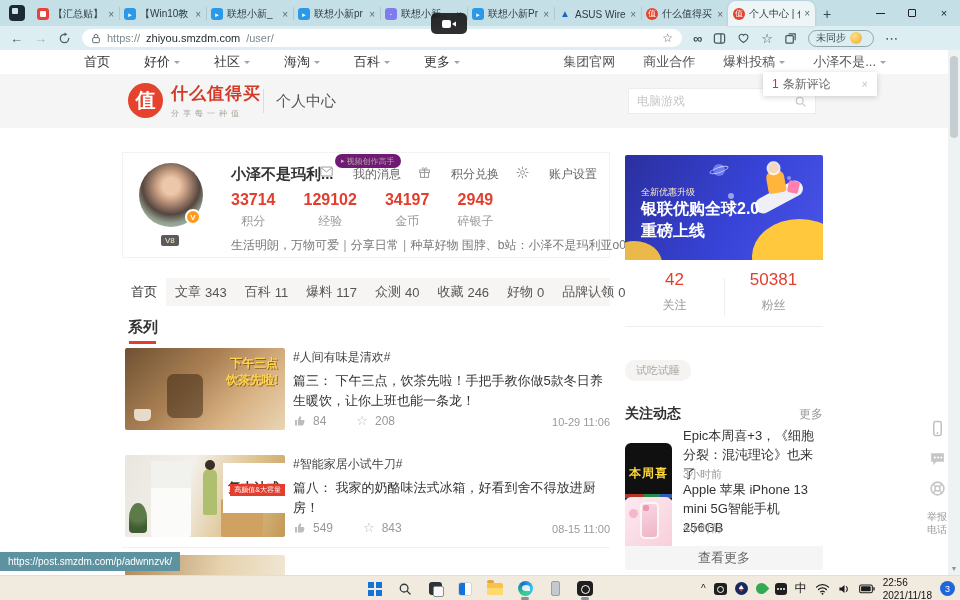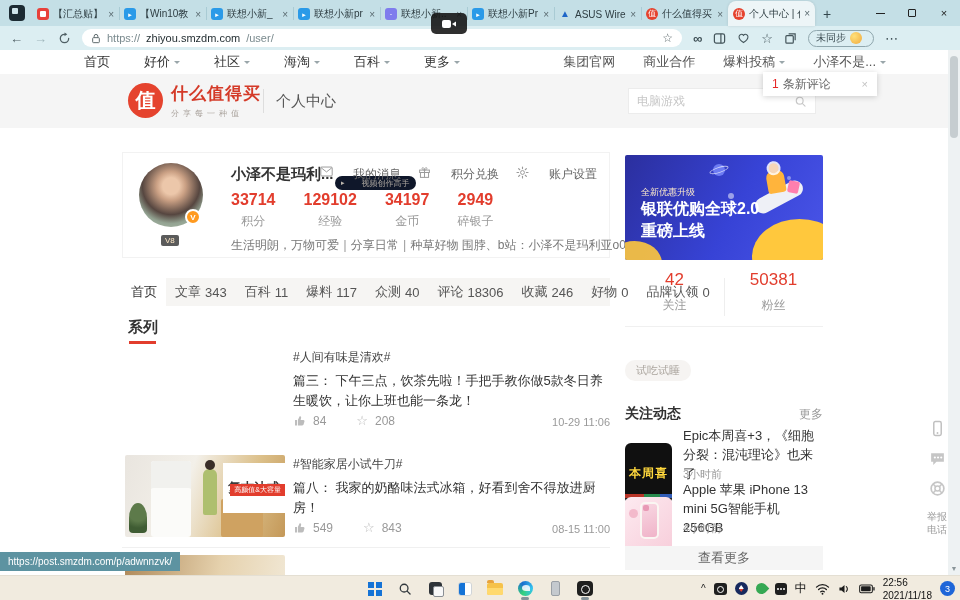--- a/index.html
+++ b/index.html
@@ -70,21 +70,21 @@
 
   
   .page { position:absolute; left:0; top:128px; width:948px; height:447px; background:#fff; }
 
   .pcard { position:absolute; left:122px; top:24px; width:488px; height:106px; border:1px solid #f2f2f2; }
   .avatar { position:absolute; left:16px; top:10px; width:64px; height:64px; border-radius:50%;
             background:radial-gradient(circle at 50% 36%, #ecc7aa 16%, #caa084 28%, #564640 55%, #93a392 72%, #b9c6b4 100%); }
   .vbadge { position:absolute; left:62px; top:56px; width:16px; height:16px; border-radius:50%; background:#ff9a1f; border:2px solid #fff; color:#fff; font-size:8px; font-weight:bold; display:flex; align-items:center; justify-content:center; }
   .level { position:absolute; left:38px; top:82px; background:#5b5b5b; color:#ffe9c8; font-size:8px; padding:1px 4px; border-radius:2px; }
   .pname { position:absolute; left:108px; top:12px; font-size:15px; font-weight:bold; color:#333; }
-  .pbadge { position:absolute; left:212px; top:23px; height:14px; padding:0 6px; background:#0f172a; border-radius:7px; display:flex; align-items:center; gap:17px; font-size:8px; color:#ada79f; }
+  .pbadge { position:absolute; left:212px; top:1px; height:14px; padding:0 6px; background:#701a75; border-radius:7px; display:flex; align-items:center; gap:2px; font-size:8px; color:#ada79f; }
   .pbadge .dot { font-size:7px; color:#bdb7ae; }
   .pactions { position:absolute; right:12px; top:13px; display:flex; gap:17px; font-size:12px; color:#666; }
   .paction { display:flex; align-items:flex-start; gap:20px; }
   .pstats { position:absolute; left:108px; top:38px; display:flex; gap:28px; }
   .pstat { text-align:center; }
   .pstat .v { font-size:16px; font-weight:bold; color:#e23d2d; }
   .pstat .l { font-size:12px; color:#999; margin-top:4px; }
   .pbio { position:absolute; left:108px; top:84px; font-size:12px; color:#777; white-space:nowrap; }
 
   .ptabs { position:absolute; left:122px; top:150px; width:488px; height:28px; background:#f6f5f3; display:flex; font-size:13px; color:#555; }
@@ -466,40 +466,44 @@
         </span>
       <span class="ptab">
           <span>爆料</span>
           <span>117</span>
         </span>
       <span class="ptab">
           <span>众测</span>
           <span>40</span>
         </span>
       <span class="ptab">
-          <span>评论</span>
-          <span>18306</span>
-        </span>
-      <span class="ptab">
           <span>收藏</span>
           <span>246</span>
         </span>
       <span class="ptab">
           <span>好物</span>
           <span>0</span>
         </span>
       <span class="ptab">
           <span>品牌认领</span>
           <span>0</span>
         </span>
     </div>
 
     <div class="series-title">系列</div>
 
     <div class="article a1">
+      <div class="thumb t1">
+        <div class="kettle"></div>
+        <div class="cup"></div>
+        <div class="tea-text">
+          <div>下午三点</div>
+          <div>饮茶先啦!</div>
+        </div>
+      </div>
       <div class="a-body">
         <div class="a-tag">#人间有味是清欢#</div>
         <div class="a-text">篇三： 下午三点，饮茶先啦！手把手教你做5款冬日养生暖饮，让你上班也能一条龙！</div>
       </div>
       <div class="a-meta">
         <svg class="ic" width="13" height="13" viewBox="0 0 16 16">
           <path d="M2.5 7.5 h2.4 V14 H2.5 Z M6 14 h5.4 c.8 0 1.5-.5 1.7-1.3 l1-3.5 c.3-.9-.4-1.8-1.3-1.8 H9.4 l.6-2.7 c.2-.8-.3-1.6-1.1-1.8 L8.2 2.7 6 7.4 Z" fill="#bcbcbc"></path>
         </svg>
         <span>84</span>
         <span class="gap"></span>

